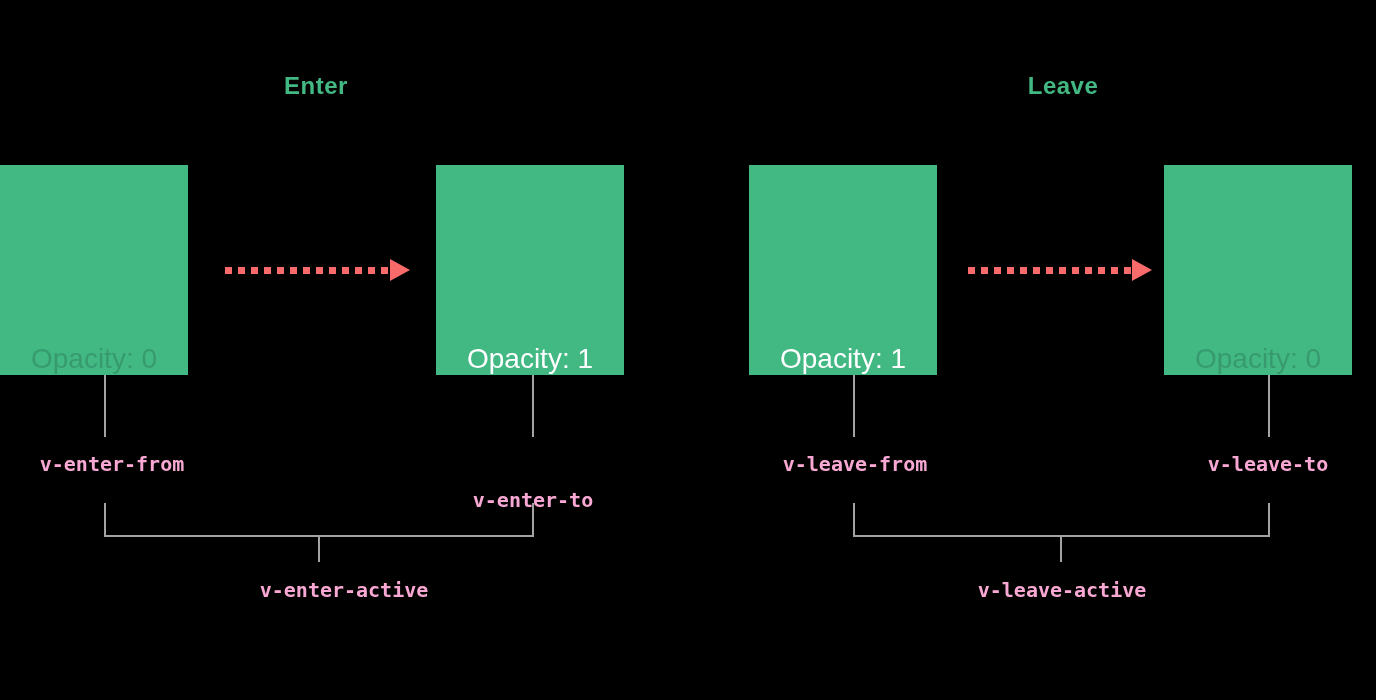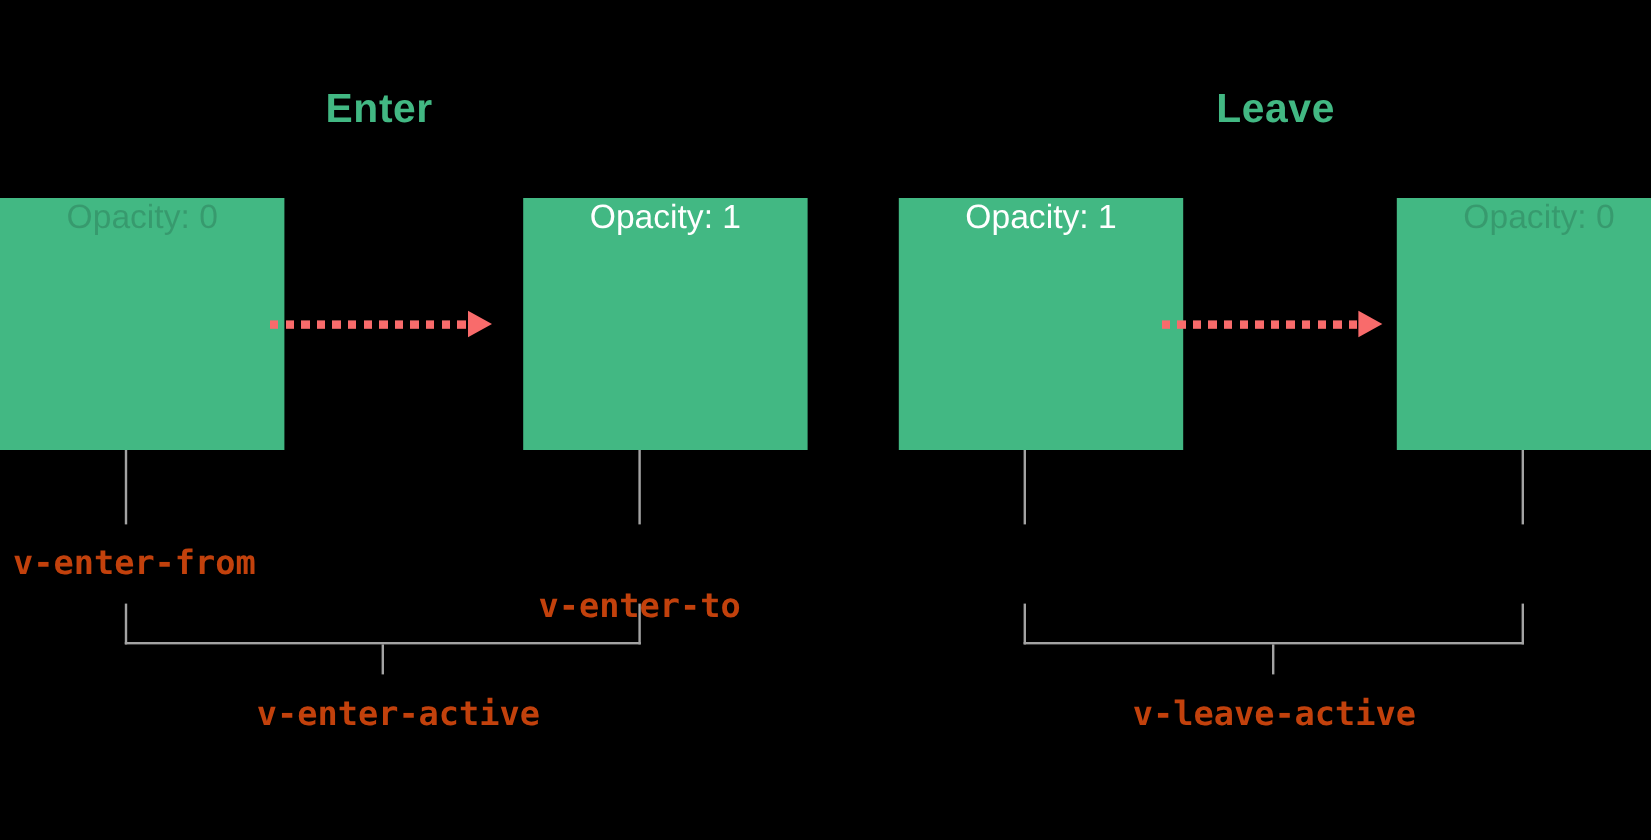--- a/index.html
+++ b/index.html
@@ -3,28 +3,28 @@
 <meta charset="utf-8">
 <style>
   html,body{margin:0;padding:0;background:#000;}
   .stage{
     position:relative;width:1376px;height:700px;background:#000000;
     overflow:hidden;font-family:"Liberation Sans",sans-serif;
   }
   
   .section-title{
     position:absolute;top:72px;transform:translateX(-50%);
-    color:#42b883;font-size:34px;font-weight:700;letter-spacing:.5px;white-space:nowrap;
+    color:#42b883;font-size:24px;font-weight:700;letter-spacing:.5px;white-space:nowrap;
   }
   .title-enter{left:316px;}
   .title-leave{left:1063px;text-align:right;}
   
   .state-box{
-    position:absolute;top:165px;width:237px;height:210px;background:#42b883;
-    display:flex;align-items:flex-start;justify-content:center;
+    position:absolute;top:165px;width:188px;height:210px;background:#42b883;
+    display:flex;align-items:flex-end;justify-content:center;
   }
   .box-1{left:0;}
   .box-2{left:436px;}
   .box-3{left:749px;}
   .box-4{left:1164px;}
   .state-label{font-size:28px;white-space:nowrap;}
   .state-label.lit{color:#ffffff;}
   .state-label.faded{color:rgba(0,0,0,0.16);}
   
   .arrow-dash{
@@ -53,28 +53,28 @@
     border-left:2px solid #a3a3a3;border-right:2px solid #a3a3a3;border-bottom:2px solid #a3a3a3;
   }
   .bracket-enter{left:104px;width:430px;}
   .bracket-leave{left:853px;width:417px;}
   .stem{top:537px;height:25px;}
   .stem-enter{left:318px;}
   .stem-leave{left:1060px;}
   
   .class-label{
     position:absolute;transform:translateX(-50%);
-    color:#c2410c;font-family:"DejaVu Sans Mono","Liberation Mono",monospace;
-    font-size:28px;font-weight:700;white-space:nowrap;
+    color:#f9a8d4;font-family:"DejaVu Sans Mono","Liberation Mono",monospace;
+    font-size:20px;font-weight:700;white-space:nowrap;
   }
   .row-fromto{top:452px;}
   .row-active{top:578px;}
   .cl-enter-from{left:112px;}
   .cl-enter-to{left:533px;margin-top:36px;}
-  .cl-enter-active{left:332px;}
+  .cl-enter-active{left:344px;}
   .cl-leave-from{left:855px;}
   .cl-leave-to{left:1268px;}
   .cl-leave-active{left:1062px;}
 </style>
 </head>
 <body>
 
 <div class="stage">
 
   <div class="section-title title-enter">Enter</div>
@@ -110,19 +110,21 @@
   <div class="arrow-dash arrow-dash-2"></div>
   <div class="arrow-head arrow-head-2"></div>
 
   <div class="state-box box-4">
     <span class="state-label faded">Opacity: 0</span>
   </div>
 
   <div class="vline drop vl-3"></div>
   <div class="vline drop vl-4"></div>
 
+  <div class="class-label row-fromto cl-leave-from">v-leave-from</div>
+  <div class="class-label row-fromto cl-leave-to">v-leave-to</div>
 
   <div class="bracket bracket-leave"></div>
   <div class="vline stem stem-leave"></div>
 
   <div class="class-label row-active cl-leave-active">v-leave-active</div>
 
 </div>
 
 </body></html>

